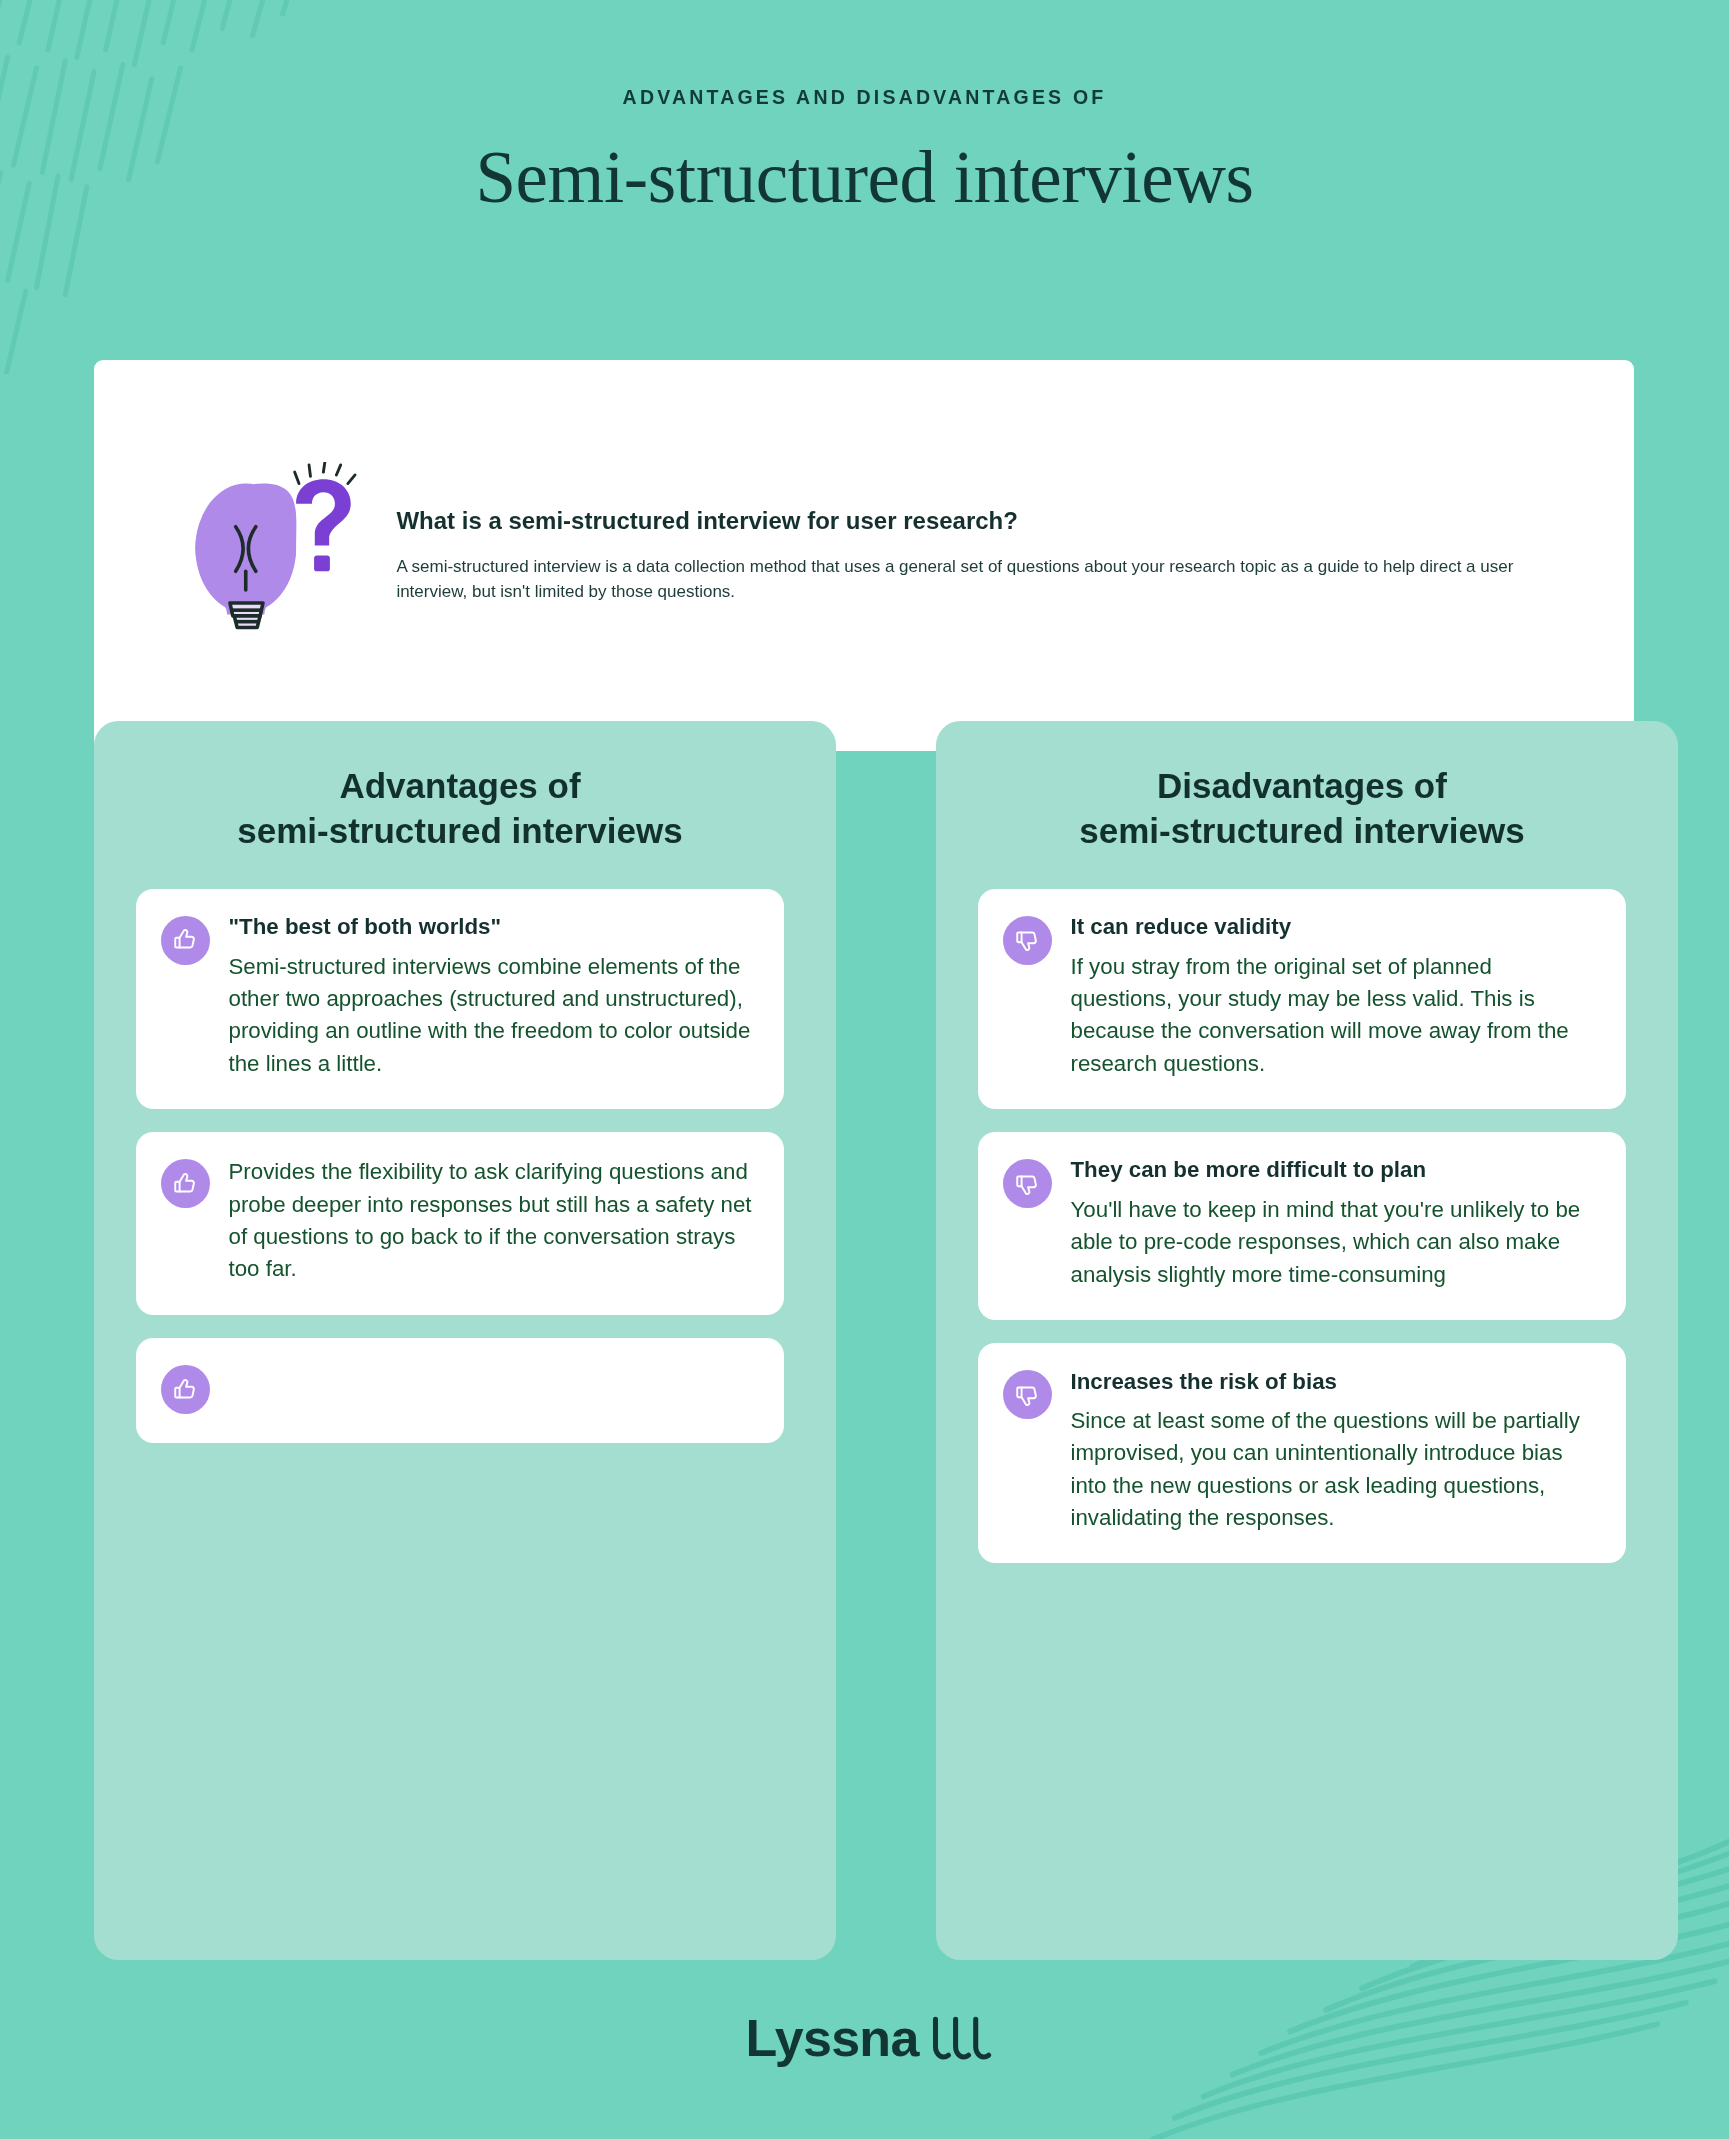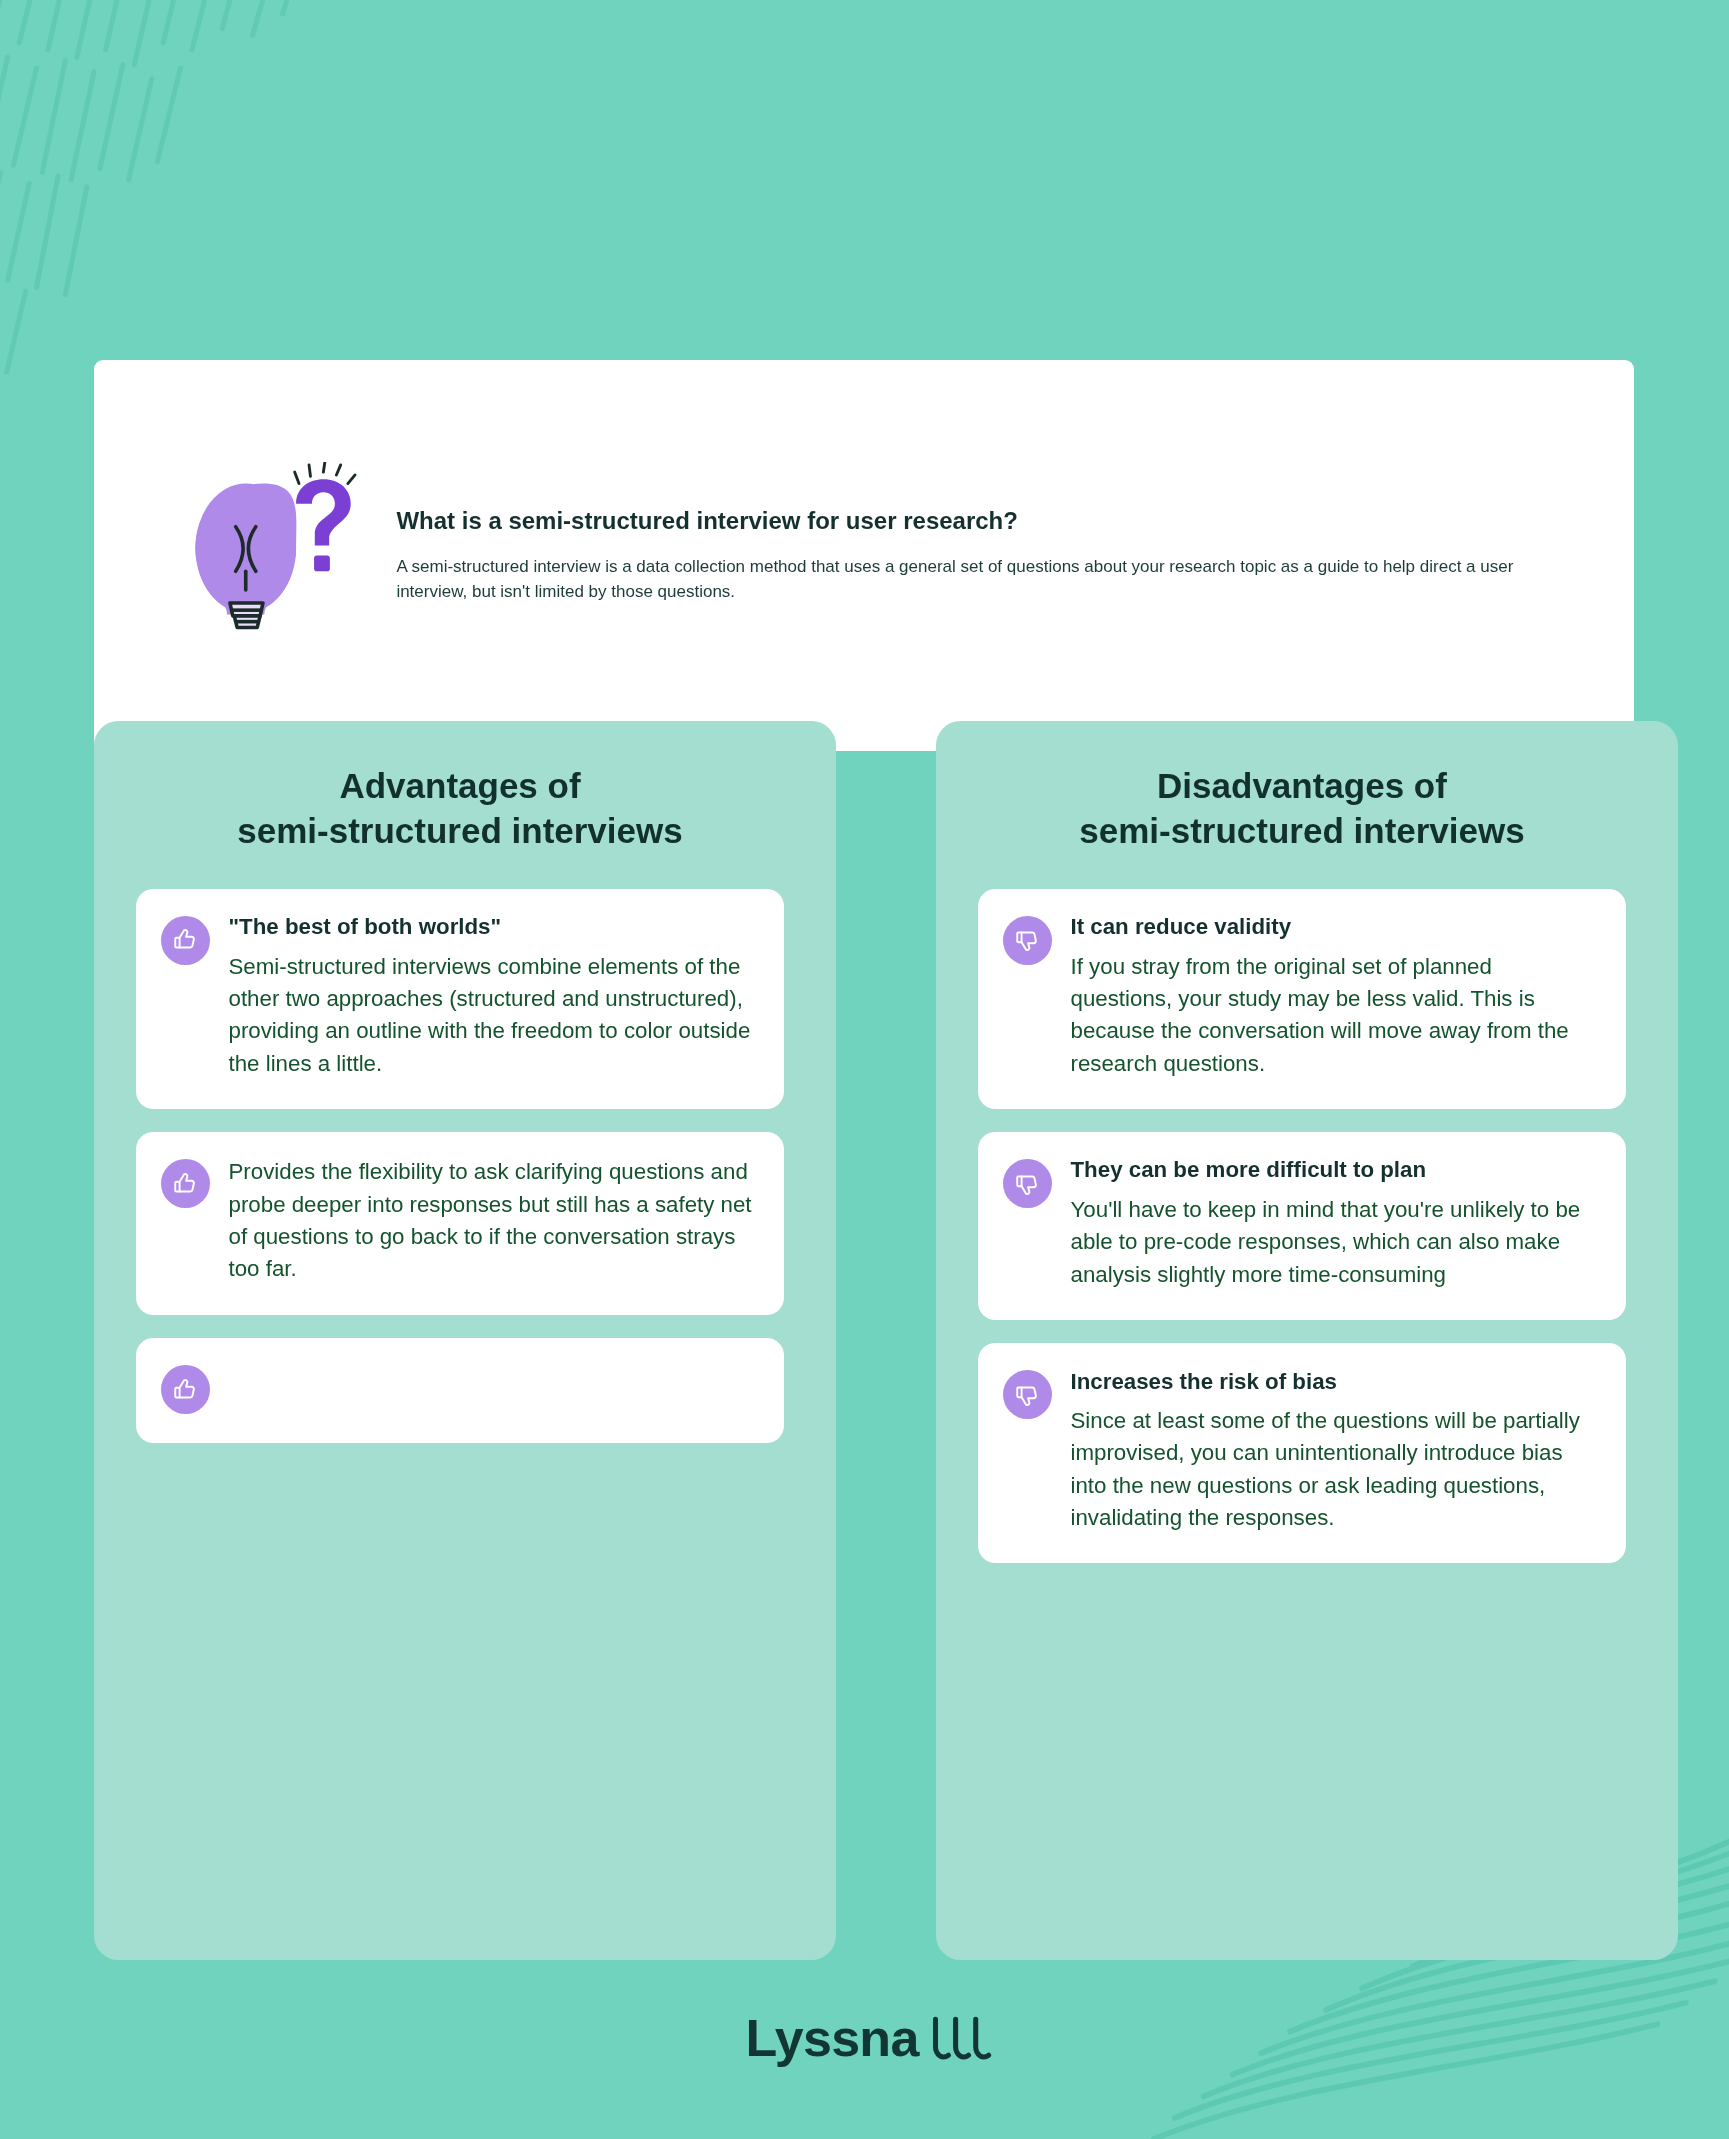--- a/index.html
+++ b/index.html
@@ -210,20 +210,24 @@
       <path d="M210 340 C 400 260, 680 240, 890 180"></path>
       <path d="M250 310 C 440 230, 700 210, 900 150"></path>
       <path d="M300 280 C 480 200, 720 180, 900 120"></path>
       <path d="M350 250 C 520 175, 740 150, 900 95"></path>
       <path d="M420 220 C 570 150, 770 120, 900 70"></path>
       <path d="M490 190 C 620 130, 800 95, 900 45"></path>
       <path d="M560 160 C 670 110, 830 70, 900 25"></path>
     </g>
   </svg>
 
+  <div class="header">
+    <div class="kicker">ADVANTAGES AND DISADVANTAGES OF</div>
+    <h1 class="title">Semi-structured interviews</h1>
+  </div>
 
   <div class="def-card">
     <div class="bulb-wrap">
       <svg width="216" height="187" viewBox="0 0 300 260">
 
         <path d="M150 30 C96 30 56 70 56 120 C56 152 74 172 88 188 C96 197 100 204 100 212 L152 212 C152 204 156 197 164 188 C178 172 196 152 196 120 C196 70 204 30 150 30 Z" fill="#b08ae8"></path>
         <ellipse cx="126" cy="120" rx="70" ry="90" fill="#b08ae8"></ellipse>
 
         <path d="M112 90 C 126 110, 126 130, 112 152" stroke="#1d2b2a" stroke-width="5" fill="none" stroke-linecap="round"></path>
         <path d="M140 90 C 126 110, 126 130, 140 152" stroke="#1d2b2a" stroke-width="5" fill="none" stroke-linecap="round"></path>

